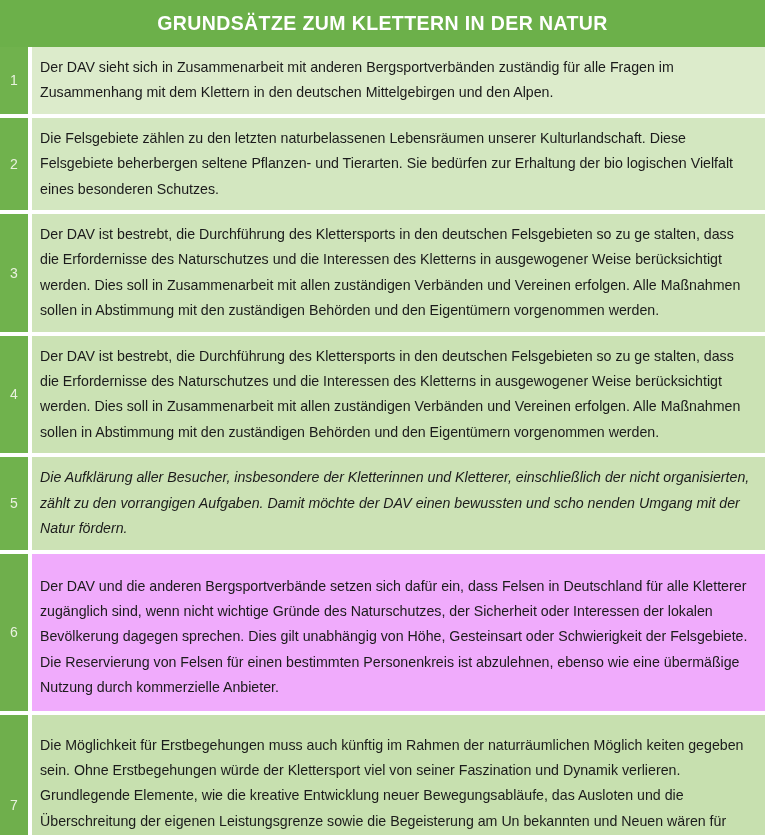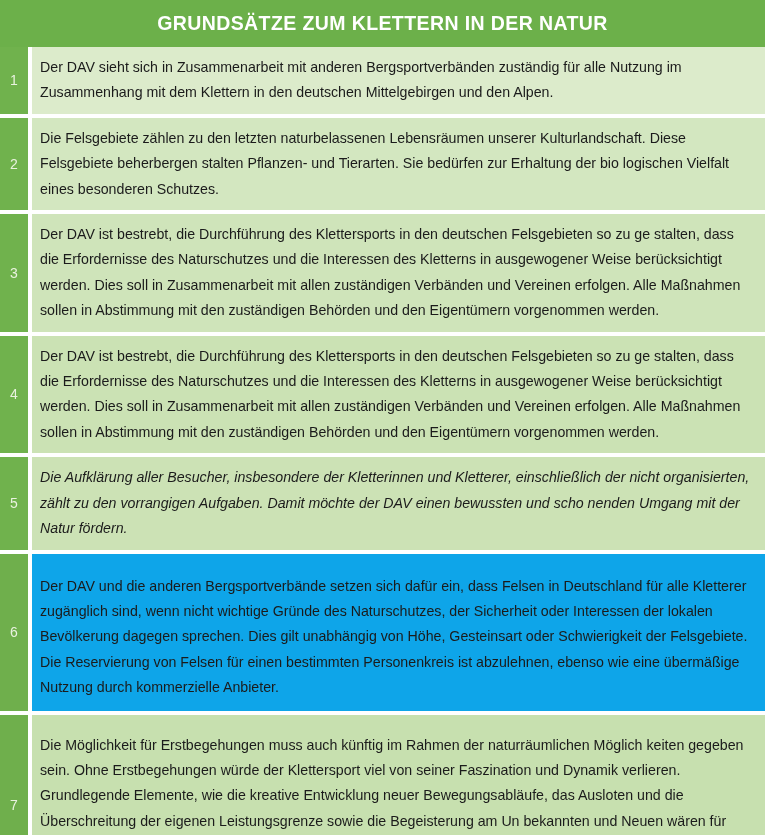--- a/index.html
+++ b/index.html
@@ -87,47 +87,47 @@
     box-sizing: border-box;
     text-align: left;
   }
 
   
   .table-row.row-1 .row-text-cell { background: #DCEBCB; }
   .table-row.row-2 .row-text-cell { background: #D3E7C0; }
   .table-row.row-3 .row-text-cell { background: #CFE4BA; }
   .table-row.row-4 .row-text-cell { background: #CBE2B4; }
   .table-row.row-5 .row-text-cell { background: #CCE2B5; font-style: italic; }
-  .table-row.row-6 .row-text-cell { background: #0ea5e9; padding-top: 20px; padding-bottom: 10px; }
+  .table-row.row-6 .row-text-cell { background: #f0abfc; padding-top: 20px; padding-bottom: 10px; }
   .table-row.row-7 .row-text-cell { background: #C7E0AF; padding-top: 18px; padding-bottom: 10px; }
 
   .table-row.row-6 .row-number-cell,
   .table-row.row-7 .row-number-cell { background: #6FAF4C; }
 </style>
 </head>
 <body>
 
 <div id="table-root">
 
   <div class="table-header">
     <div class="table-header-title">GRUNDSÄTZE ZUM KLETTERN IN DER NATUR</div>
   </div>
 
   <div class="rows-wrap">
 
     <div class="table-row row-1">
       <div class="row-number-cell">1</div>
       <div class="row-spacer"></div>
-      <div class="row-text-cell">Der DAV sieht sich in Zusammenarbeit mit anderen Bergsportverbänden zuständig für alle Nutzung im Zusammenhang mit dem Klettern in den deutschen Mittelgebirgen und den Alpen.</div>
+      <div class="row-text-cell">Der DAV sieht sich in Zusammenarbeit mit anderen Bergsportverbänden zuständig für alle Fragen im Zusammenhang mit dem Klettern in den deutschen Mittelgebirgen und den Alpen.</div>
     </div>
 
     <div class="table-row row-2">
       <div class="row-number-cell">2</div>
       <div class="row-spacer"></div>
-      <div class="row-text-cell">Die Felsgebiete zählen zu den letzten naturbelassenen Lebensräumen unserer Kulturlandschaft. Diese Felsgebiete beherbergen stalten Pflanzen- und Tierarten. Sie bedürfen zur Erhaltung der bio logischen Vielfalt eines besonderen Schutzes.</div>
+      <div class="row-text-cell">Die Felsgebiete zählen zu den letzten naturbelassenen Lebensräumen unserer Kulturlandschaft. Diese Felsgebiete beherbergen seltene Pflanzen- und Tierarten. Sie bedürfen zur Erhaltung der bio logischen Vielfalt eines besonderen Schutzes.</div>
     </div>
 
     <div class="table-row row-3">
       <div class="row-number-cell">3</div>
       <div class="row-spacer"></div>
       <div class="row-text-cell">Der DAV ist bestrebt, die Durchführung des Klettersports in den deutschen Felsgebieten so zu ge stalten, dass die Erfordernisse des Naturschutzes und die Interessen des Kletterns in ausgewogener Weise berücksichtigt werden. Dies soll in Zusammenarbeit mit allen zuständigen Verbänden und Vereinen erfolgen. Alle Maßnahmen sollen in Abstimmung mit den zuständigen Behörden und den Eigentümern vorgenommen werden.</div>
     </div>
 
     <div class="table-row row-4">
       <div class="row-number-cell">4</div>

